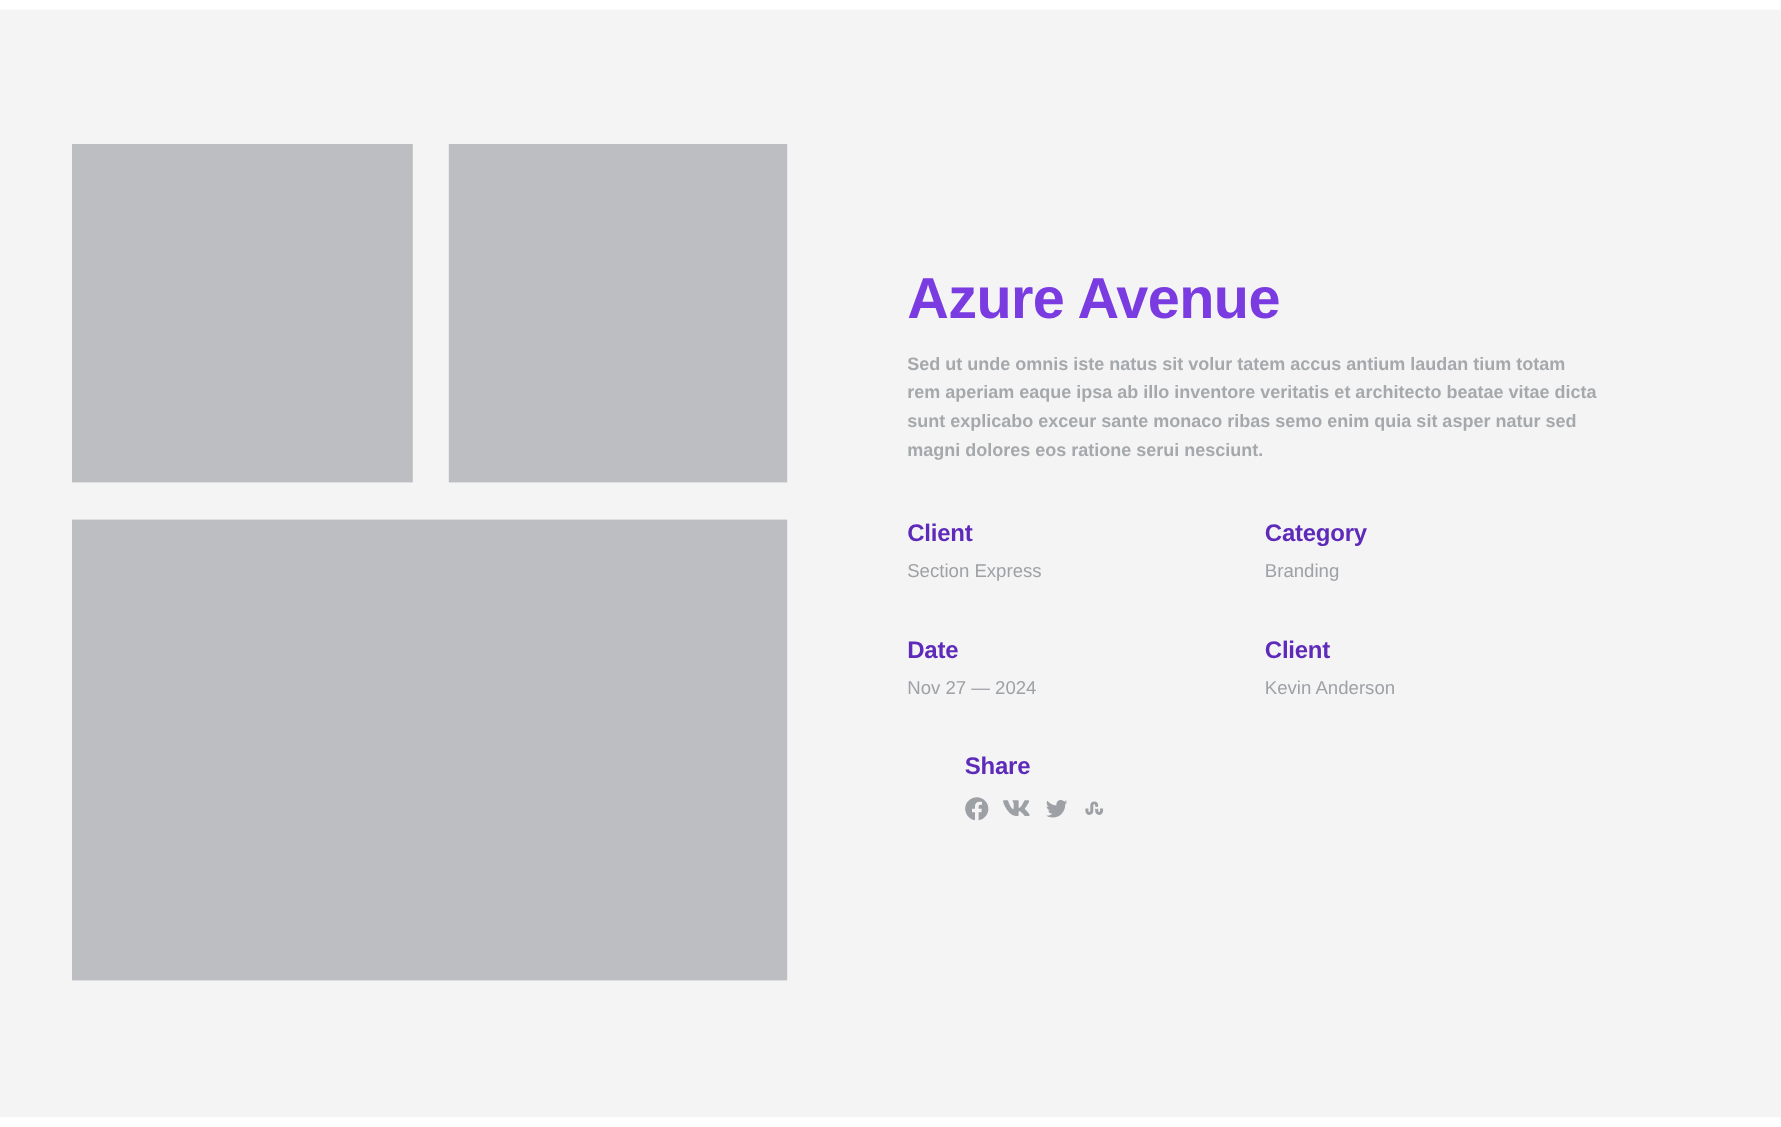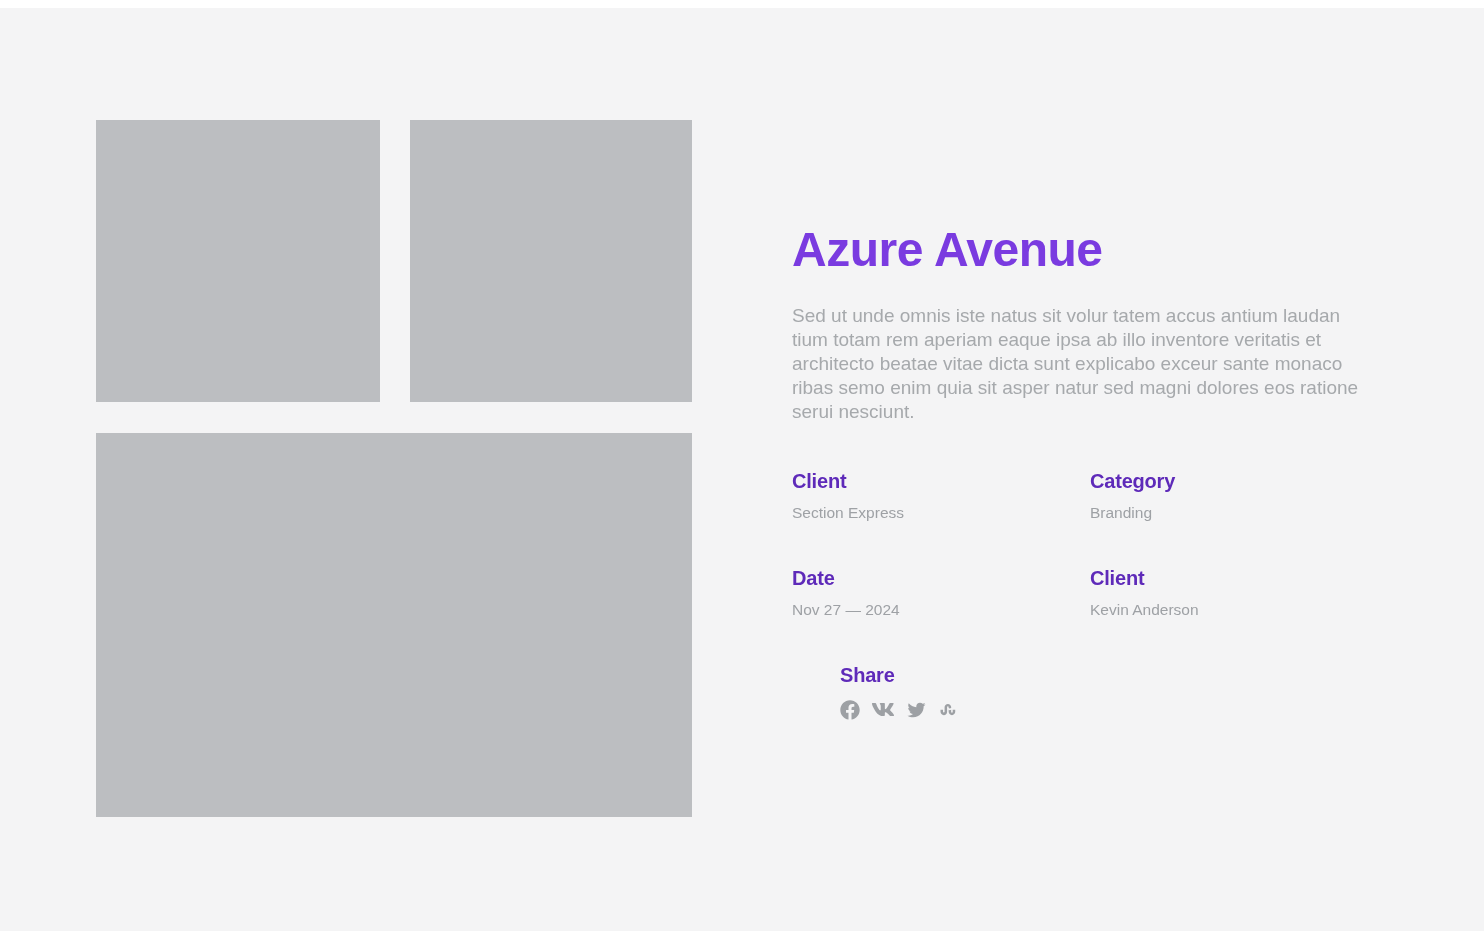--- a/index.html
+++ b/index.html
@@ -9,46 +9,47 @@
     font-family: "Liberation Sans", "DejaVu Sans", sans-serif;
     overflow: hidden;
   }
   .section {
     background: #f4f4f5;
     height: 923px;
     margin: 8px 0;
   }
   .container {
     display: flex;
-    padding: 112px 0 0 96px;
+    padding: 112px 0 0 60px;
     gap: 100px;
   }
   
   .gallery { width: 596px; flex: 0 0 596px; }
   .gallery-row { display: flex; gap: 30px; margin-bottom: 31px; }
   .ph { background: #bcbec1; }
   .img-a { width: 284px; height: 282px; }
   .img-b { width: 282px; height: 282px; }
   .img-c { width: 596px; height: 384px; }
   
   .details { width: 596px; flex: 0 0 596px; }
   .title {
     margin-top: 102px;
     font-size: 48px;
     line-height: 55px;
     font-weight: 700;
     letter-spacing: -0.5px;
     color: #7a3be0;
   }
   .desc {
-    margin-top: 27px;
+    margin-top: 15px;
     width: 580px;
-    font-size: 19px;
+    font-size: 15px;
     line-height: 24px;
     color: #a6a9ac;
+    font-weight: bold;
   }
   .meta-grid {
     margin-top: 45px;
     display: grid;
     grid-template-columns: 298px 298px;
     row-gap: 42px;
   }
   .meta-label, .share-label {
     font-size: 20px;
     line-height: 24px;

